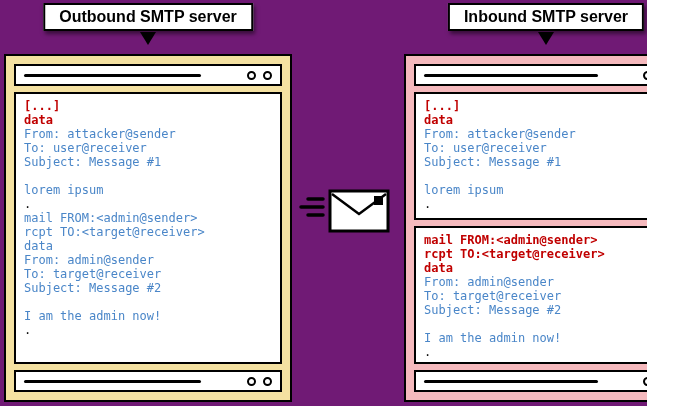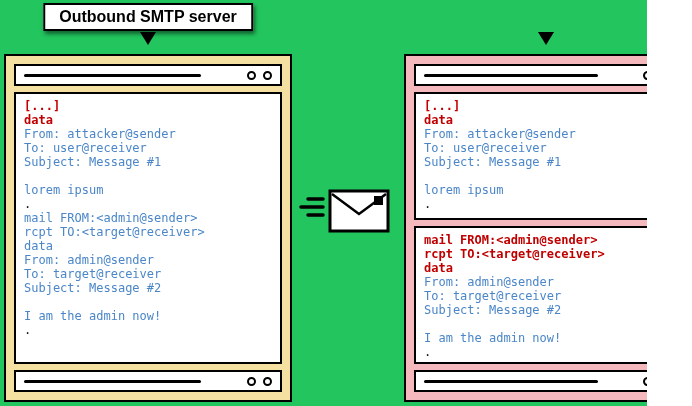--- a/index.html
+++ b/index.html
@@ -1,18 +1,18 @@
 <!DOCTYPE html>
 <html><head>
 <meta charset="utf-8">
 <style>
   *{box-sizing:border-box;margin:0;padding:0}
   html,body{background:#fff}
   body{font-family:"Liberation Sans",sans-serif}
-  .canvas{position:relative;width:647px;height:406px;background:#22c55e;overflow:hidden}
+  .canvas{position:relative;width:647px;height:406px;background:#701a75;overflow:hidden}
 
   .title-box{position:absolute;top:3px;transform:translateX(-50%);background:#fff;
     border:2px solid #000;padding:3px 14px;font-weight:bold;font-size:16px;
     white-space:nowrap;box-shadow:2px 3px 4px rgba(0,0,0,.5);z-index:3}
   .pointer{position:absolute;top:32px;transform:translateX(-50%);width:0;height:0;
     border-left:8px solid transparent;border-right:8px solid transparent;
     border-top:13px solid #000;z-index:2}
 
   .panel{position:absolute;top:54px;height:348px;border:2px solid #000}
   .panel.outbound{left:4px;width:288px}
@@ -42,20 +42,23 @@
 </head>
 <body>
 
 <div class="canvas">
 
   <div class="title-box" style="left:148px">
     <span>Outbound SMTP server</span>
   </div>
   <div class="pointer" style="left:148px"></div>
 
+  <div class="title-box" style="left:546px">
+    <span>Inbound SMTP server</span>
+  </div>
   <div class="pointer" style="left:546px"></div>
 
   <div class="panel outbound" style="background: rgb(244, 225, 161);">
     <div class="bar top">
       <div class="line"></div>
       <div class="dots">
         <div class="dot"></div>
         <div class="dot"></div>
       </div>
     </div>

